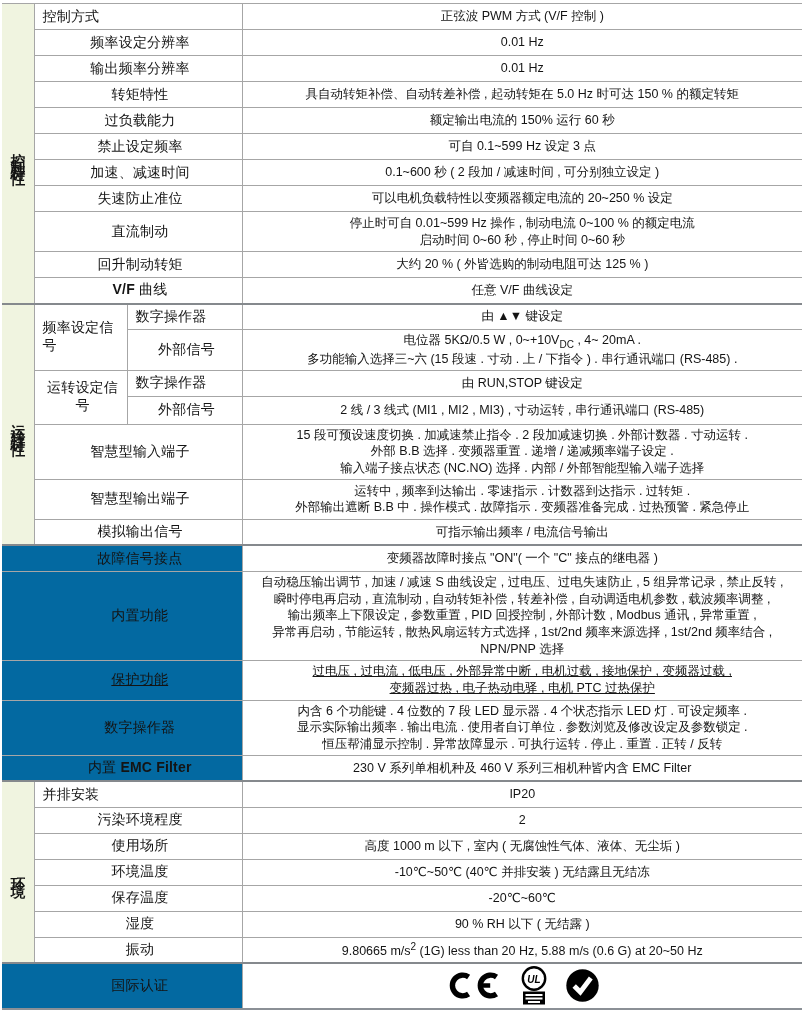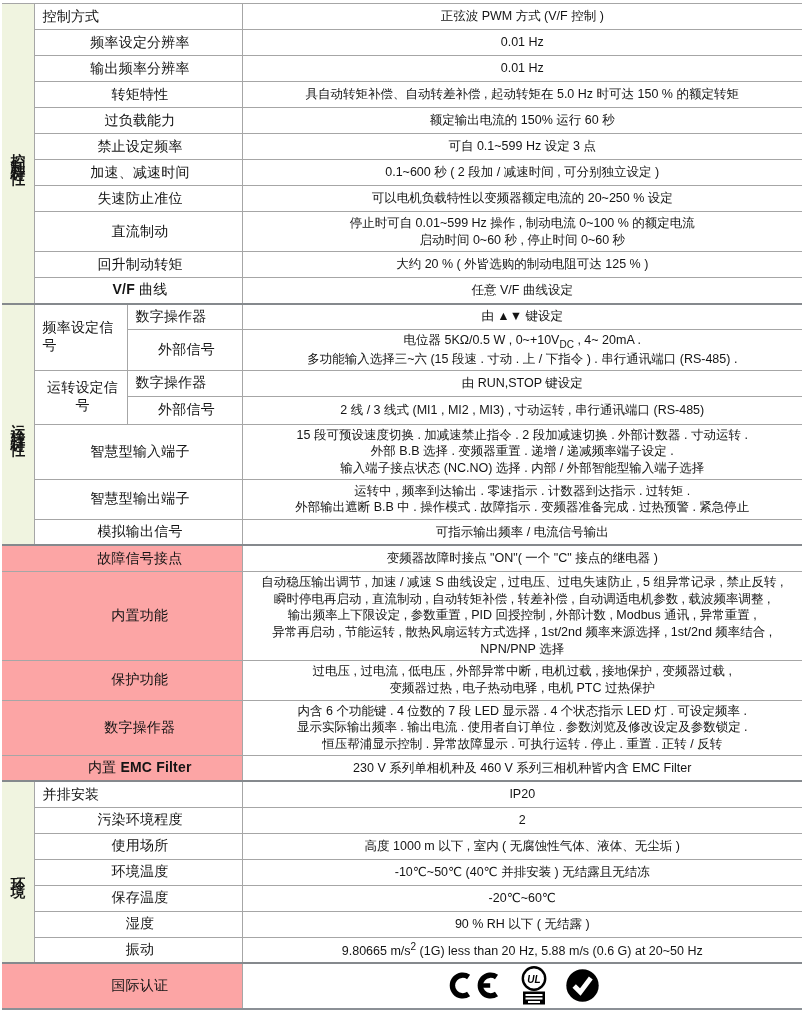--- a/index.html
+++ b/index.html
@@ -16,21 +16,21 @@
   tr.sec-top > td{border-top:2px solid #85898d;}
   td.cat{background:#f0f4e0;text-align:center;vertical-align:middle;}
   .cat-text{
     writing-mode:vertical-rl;text-orientation:upright;margin:0 auto;
     font-size:14.5px;font-weight:600;letter-spacing:6px;line-height:1;
   }
   td.label, td.group, td.sub{
     text-align:left;vertical-align:middle;padding:2px 4px 2px 8px;
     font-size:14px;font-weight:500;letter-spacing:0.2px;
   }
-  td.nocat{background:#fca5a5;padding-left:40px;}
+  td.nocat{background:#0369a1;padding-left:40px;}
   td.val{
     text-align:center;vertical-align:middle;font-size:12.5px;
     line-height:1.34;padding:2px 8px;
   }
   td.val sub, td.val sup{font-size:10px;}
   .logo-row{display:flex;align-items:center;justify-content:center;gap:16px;}
   .logo-row svg{display:block;}
 </style>
 </head>
 <body>
@@ -125,21 +125,21 @@
           <td class="val">可指示输出频率 / 电流信号输出</td>
         </tr>
         <tr class="sec-top" style="height: 26px;">
           <td class="label nocat" colspan="3">故障信号接点</td>
           <td class="val">变频器故障时接点 "ON"( 一个 "C" 接点的继电器 )</td>
         </tr>
         <tr style="height: 88px;">
           <td class="label nocat" colspan="3">内置功能</td>
           <td class="val">自动稳压输出调节 , 加速 / 减速 S 曲线设定 , 过电压、过电失速防止 , 5 组异常记录 , 禁止反转 ,<br>瞬时停电再启动 , 直流制动 , 自动转矩补偿 , 转差补偿 , 自动调适电机参数 , 载波频率调整 ,<br>输出频率上下限设定 , 参数重置 , PID 回授控制 , 外部计数 , Modbus 通讯 , 异常重置 ,<br>异常再启动 , 节能运转 , 散热风扇运转方式选择 , 1st/2nd 频率来源选择 , 1st/2nd 频率结合 ,<br>NPN/PNP 选择</td>
         </tr>
-        <tr style="height: 40px;">
+        <tr style="height: 40px; text-decoration: underline;">
           <td class="label nocat" colspan="3">保护功能</td>
           <td class="val">过电压 , 过电流 , 低电压 , 外部异常中断 , 电机过载 , 接地保护 , 变频器过载 ,<br>变频器过热 , 电子热动电驿 , 电机 PTC 过热保护</td>
         </tr>
         <tr style="height: 52px;">
           <td class="label nocat" colspan="3">数字操作器</td>
           <td class="val">内含 6 个功能键 . 4 位数的 7 段 LED 显示器 . 4 个状态指示 LED 灯 . 可设定频率 .<br>显示实际输出频率 . 输出电流 . 使用者自订单位 . 参数浏览及修改设定及参数锁定 .<br>恒压帮浦显示控制 . 异常故障显示 . 可执行运转 . 停止 . 重置 . 正转 / 反转</td>
         </tr>
         <tr style="height: 26px;">
           <td class="label nocat" colspan="3">内置 <b>EMC Filter</b></td>
           <td class="val">230 V 系列单相机种及 460 V 系列三相机种皆内含 EMC Filter</td>

